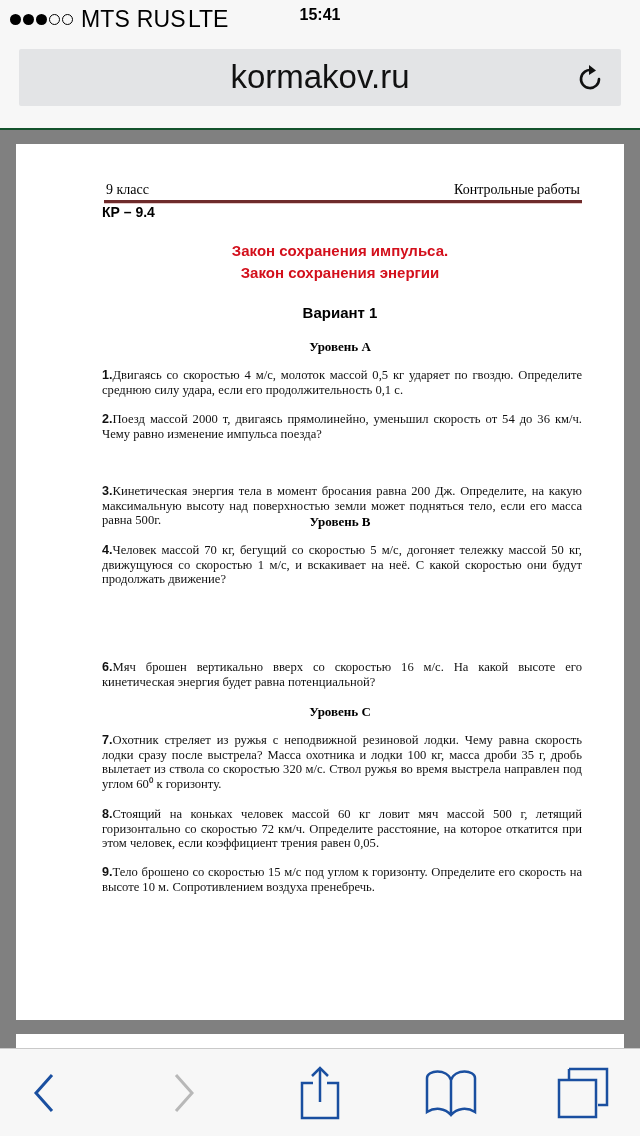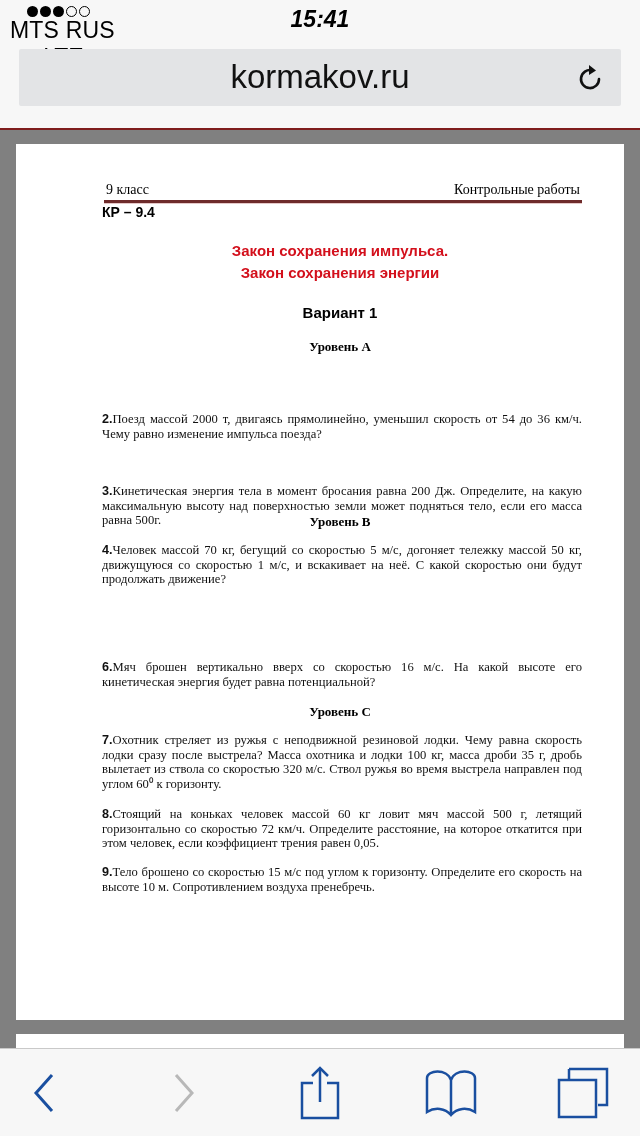--- a/index.html
+++ b/index.html
@@ -1,45 +1,45 @@
 <!DOCTYPE html>
 <html><head>
 <meta charset="utf-8">
 <style>
   * { box-sizing: border-box; margin: 0; padding: 0; }
   html, body { width: 640px; height: 1136px; overflow: hidden; background: #f7f7f7; }
   body { position: relative; font-family: "Liberation Sans", sans-serif; color: #000; }
 
   
   .status-bar { position: absolute; left: 0; top: 0; width: 640px; height: 40px; background: #f7f7f7; }
-  .sb-left { position: absolute; left: 10px; top: 6px; font-size: 23px; display: flex; align-items: center; flex-direction: column; }
+  .sb-left { position: absolute; left: 10px; top: 6px; font-size: 23px; display: flex; align-items: center; }
   .signal { display: flex; gap: 2px; margin-right: 8px; align-items: center; }
   .dot { width: 11px; height: 11px; border-radius: 50%; background: #000; }
   .dot.empty { background: transparent; border: 1.3px solid #000; }
   .carrier { letter-spacing: 0.2px; }
   .network { margin-left: 2px; }
-  .sb-time { position: absolute; left: 0; width: 640px; top: 6px; text-align: center; font-size: 23px; font-weight: bold; font-style: italic; }
+  .sb-time { position: absolute; left: 0; width: 640px; top: 6px; text-align: center; font-size: 16px; font-weight: bold; }
   .sb-right { position: absolute; right: 10px; top: 6px; display: flex; align-items: center; font-size: 23px; }
   .rot-lock { width: 22px; height: 22px; border: 2px solid #000; border-radius: 50%; position: relative; margin-right: 14px; }
   .rot-lock::after { content: ""; position: absolute; left: 5px; top: 7px; width: 8px; height: 6px; background: #000; border-radius: 1px; }
   .alarm { width: 20px; height: 20px; background: #000; border-radius: 50%; position: relative; margin-right: 14px; }
   .alarm::before { content: ""; position: absolute; left: 9px; top: 4px; width: 2px; height: 7px; background: #fff; }
   .alarm::after { content: ""; position: absolute; left: 9px; top: 10px; width: 6px; height: 2px; background: #fff; }
   .battery-pct { margin-right: 6px; }
   .battery { width: 44px; height: 20px; border: 1.5px solid #000; border-radius: 3px; padding: 2px; position: relative; }
   .battery-fill { height: 100%; background: #fecb00; border-radius: 1px; }
   .battery::after { content: ""; position: absolute; right: -5px; top: 6px; width: 3px; height: 6px; background: #000; border-radius: 0 1px 1px 0; }
 
   
   .address-bar { position: absolute; left: 19px; top: 49px; width: 602px; height: 57px; background: #e3e4e6; border-radius: 2px; }
   .url { position: absolute; left: 0; width: 602px; top: 9px; text-align: center; font-size: 33px; color: #111; }
   .reload { position: absolute; right: 16px; top: 14px; width: 28px; height: 30px; }
 
   
-  .viewport { position: absolute; left: 0; top: 128px; width: 640px; height: 920px; background: #808080; border-top: 2px solid #7f1d1d; overflow: hidden; }
+  .viewport { position: absolute; left: 0; top: 128px; width: 640px; height: 920px; background: #808080; border-top: 2px solid #14532d; overflow: hidden; }
   .page { position: absolute; left: 16px; top: 14px; width: 608px; height: 876px; background: #fff; }
   .page2 { position: absolute; left: 16px; top: 904px; width: 608px; height: 40px; background: #fff; }
 
   .doc-header { position: absolute; left: 88px; top: 38px; width: 478px; height: 18px; font-family: "Liberation Serif", serif; font-size: 14px; }
   .doc-header .l { position: absolute; left: 2px; top: 0; }
   .doc-header .r { position: absolute; right: 2px; top: 0; }
   .rule { position: absolute; left: 88px; top: 56px; width: 478px; height: 3px; background: #6e2b2b; }
   .rule2 { position: absolute; left: 88px; top: 59px; width: 478px; height: 1px; background: #e6c9c9; }
 
   .kr { position: absolute; left: 86px; top: 60px; font-size: 14px; font-weight: bold; }
@@ -91,20 +91,21 @@
     <div class="rule"></div>
     <div class="rule2"></div>
 
     <div class="kr">КР – 9.4</div>
     <div class="title t1">Закон сохранения импульса.</div>
     <div class="title t2">Закон сохранения энергии</div>
     <div class="variant">Вариант 1</div>
 
     <div class="level" style="top:195px;">Уровень А</div>
 
+    <div class="task" style="top:224px;"><b>1.</b><span>Двигаясь со скоростью 4 м/с, молоток массой 0,5 кг ударяет по гвоздю. Определите среднюю силу удара, если его продолжительность 0,1 с.</span></div>
     <div class="task" style="top:268px;"><b>2.</b><span>Поезд массой 2000 т, двигаясь прямолинейно, уменьшил скорость от 54 до 36 км/ч. Чему равно изменение импульса поезда?</span></div>
     <div class="task" style="top:312px;margin-top:28px;"><b>3.</b><span>Кинетическая энергия тела в момент бросания равна 200 Дж. Определите, на какую максимальную высоту над поверхностью земли может подняться тело, если его масса равна 500г.</span></div>
 
     <div class="level" style="top:370px;">Уровень В</div>
 
     <div class="task" style="top:399px;"><b>4.</b><span>Человек массой 70 кг, бегущий со скоростью 5 м/с, догоняет тележку массой 50 кг, движущуюся со скоростью 1 м/с, и вскакивает на неё. С какой скоростью они будут продолжать движение?</span></div>
     <div class="task" style="top:516px;"><b>6.</b><span>Мяч брошен вертикально вверх со скоростью 16 м/с. На какой высоте его кинетическая энергия будет равна потенциальной?</span></div>
 
     <div class="level" style="top:560px;">Уровень С</div>
 

